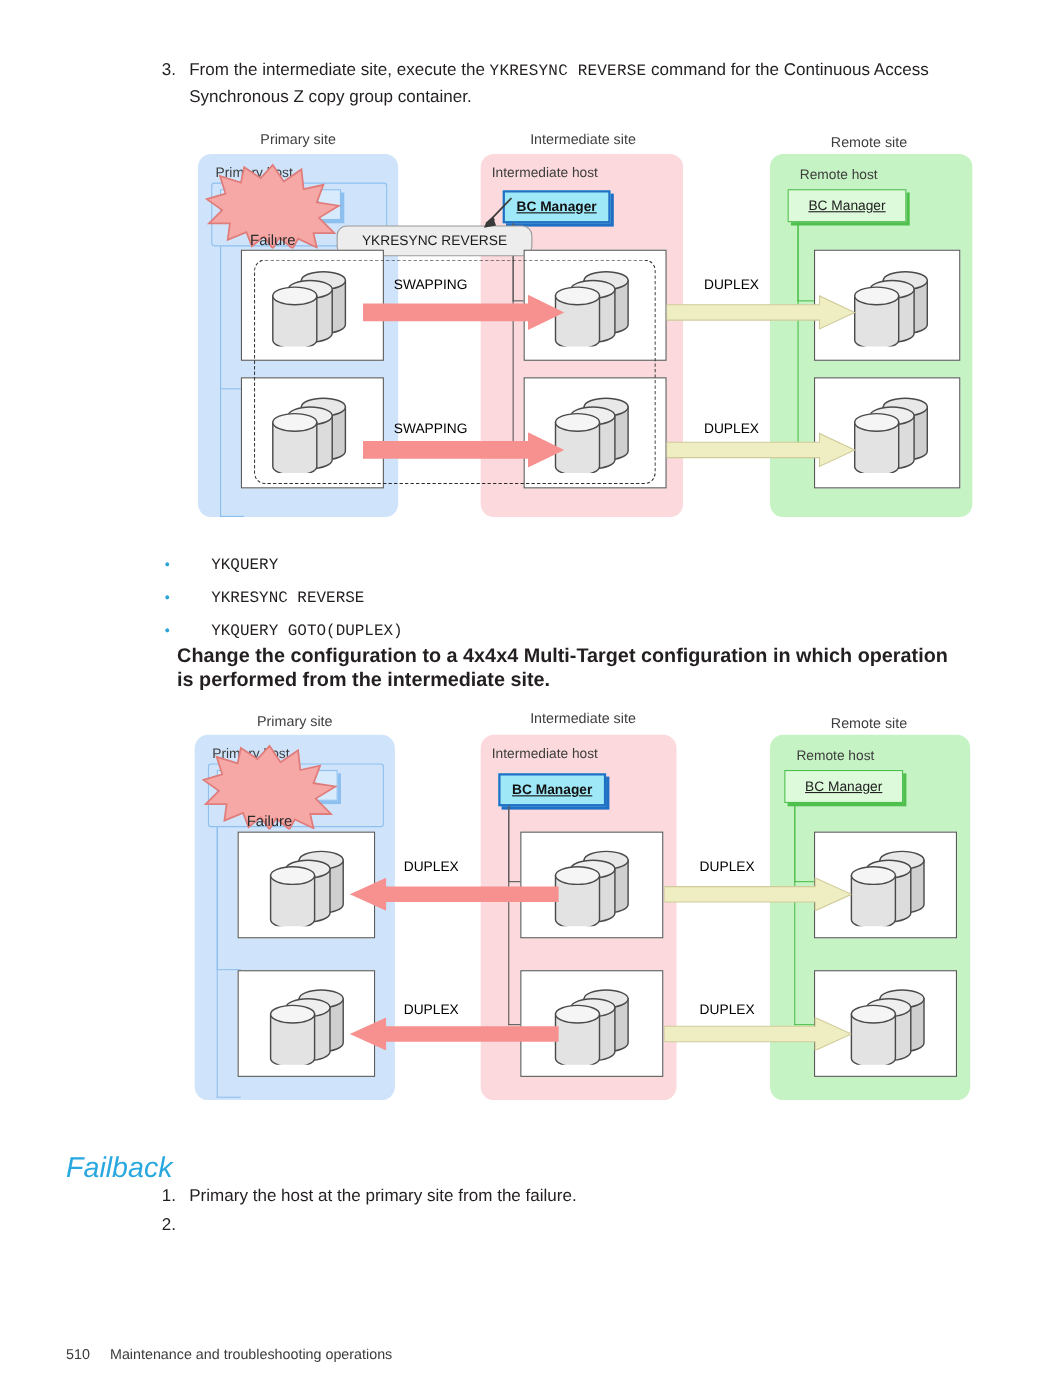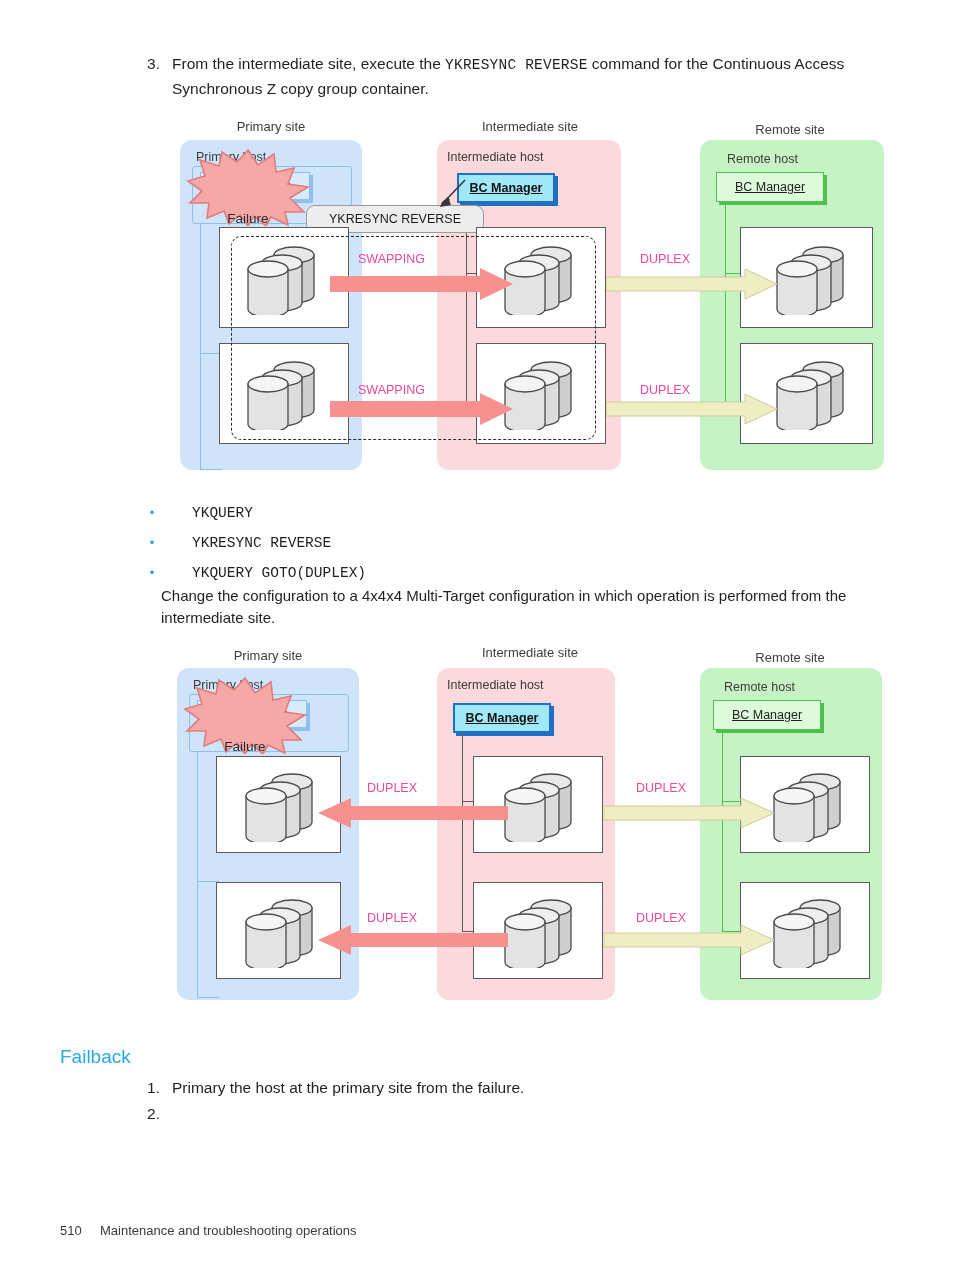--- a/index.html
+++ b/index.html
@@ -18,24 +18,24 @@
   .step-num{width:34px;text-align:right;font-size:15.5px;line-height:23px;}
   .step-body{margin-left:12px;font-size:15.5px;line-height:23px;max-width:700px;}
   .mono{font-family:"Liberation Mono","DejaVu Sans Mono",monospace;font-size:14.5px;letter-spacing:.2px;}
 
   
   .bullets{position:absolute;left:140px;top:498px;}
   .bullet-row{display:flex;align-items:baseline;height:30px;}
   .bullet-dot{color:#2aa3d8;font-size:13px;width:24px;text-align:center;line-height:30px;}
   .bullet-text{font-family:"Liberation Mono","DejaVu Sans Mono",monospace;font-size:14.5px;margin-left:28px;}
 
-  .para{position:absolute;font-size:15px;line-height:22px;}
-
-  
-  .h-failback{position:absolute;left:60px;top:1046px;font-size:19px;color:#29a8e0;}
+  .para{position:absolute;font-size:18px;line-height:22px;font-weight:bold;}
+
+  
+  .h-failback{position:absolute;left:60px;top:1046px;font-size:26px;color:#29a8e0;font-style:italic;}
 
   
   .olist{position:absolute;left:126px;top:1076px;}
   .olist .step{position:relative;margin-bottom:3px;}
 
   
   .footer{position:absolute;left:60px;top:1223px;font-size:13px;color:#3b3b3b;display:flex;}
   .footer .pg{width:30px;}
   .footer .ft{margin-left:10px;}
 
@@ -70,21 +70,21 @@
 
   
   .dashed{position:absolute;border:1.7px dashed #2b2b2b;border-radius:10px;box-sizing:border-box;
           background:transparent;}
 
   
   .conn{position:absolute;background:transparent;box-sizing:border-box;}
 
   
   .arrow{position:absolute;}
-  .arrow-label{position:absolute;font-size:12.5px;color:#ec4899;white-space:nowrap;}
+  .arrow-label{position:absolute;font-size:12.5px;color:#000000;white-space:nowrap;}
 
   
   .star{position:absolute;display:flex;align-items:flex-end;justify-content:center;
         font-size:13.5px;color:#2b2b2b;}
   .star svg{position:absolute;left:0;top:0;}
   .star span{position:relative;z-index:2;}
 
   
   .callout{position:absolute;background:#ededed;border:1px solid #9a9a9a;border-radius:9px;
            font-size:12.5px;color:#1a1a1a;padding:2px 8px;white-space:nowrap;

